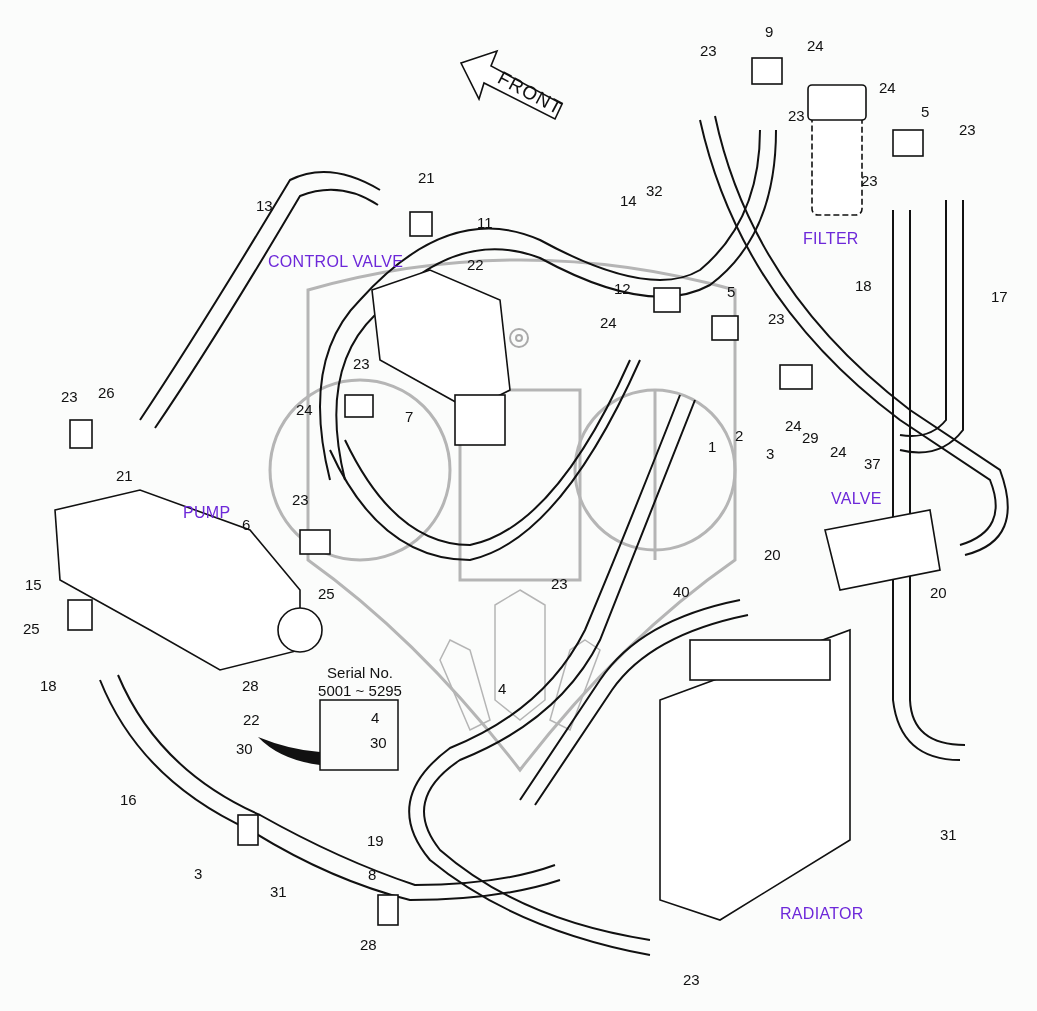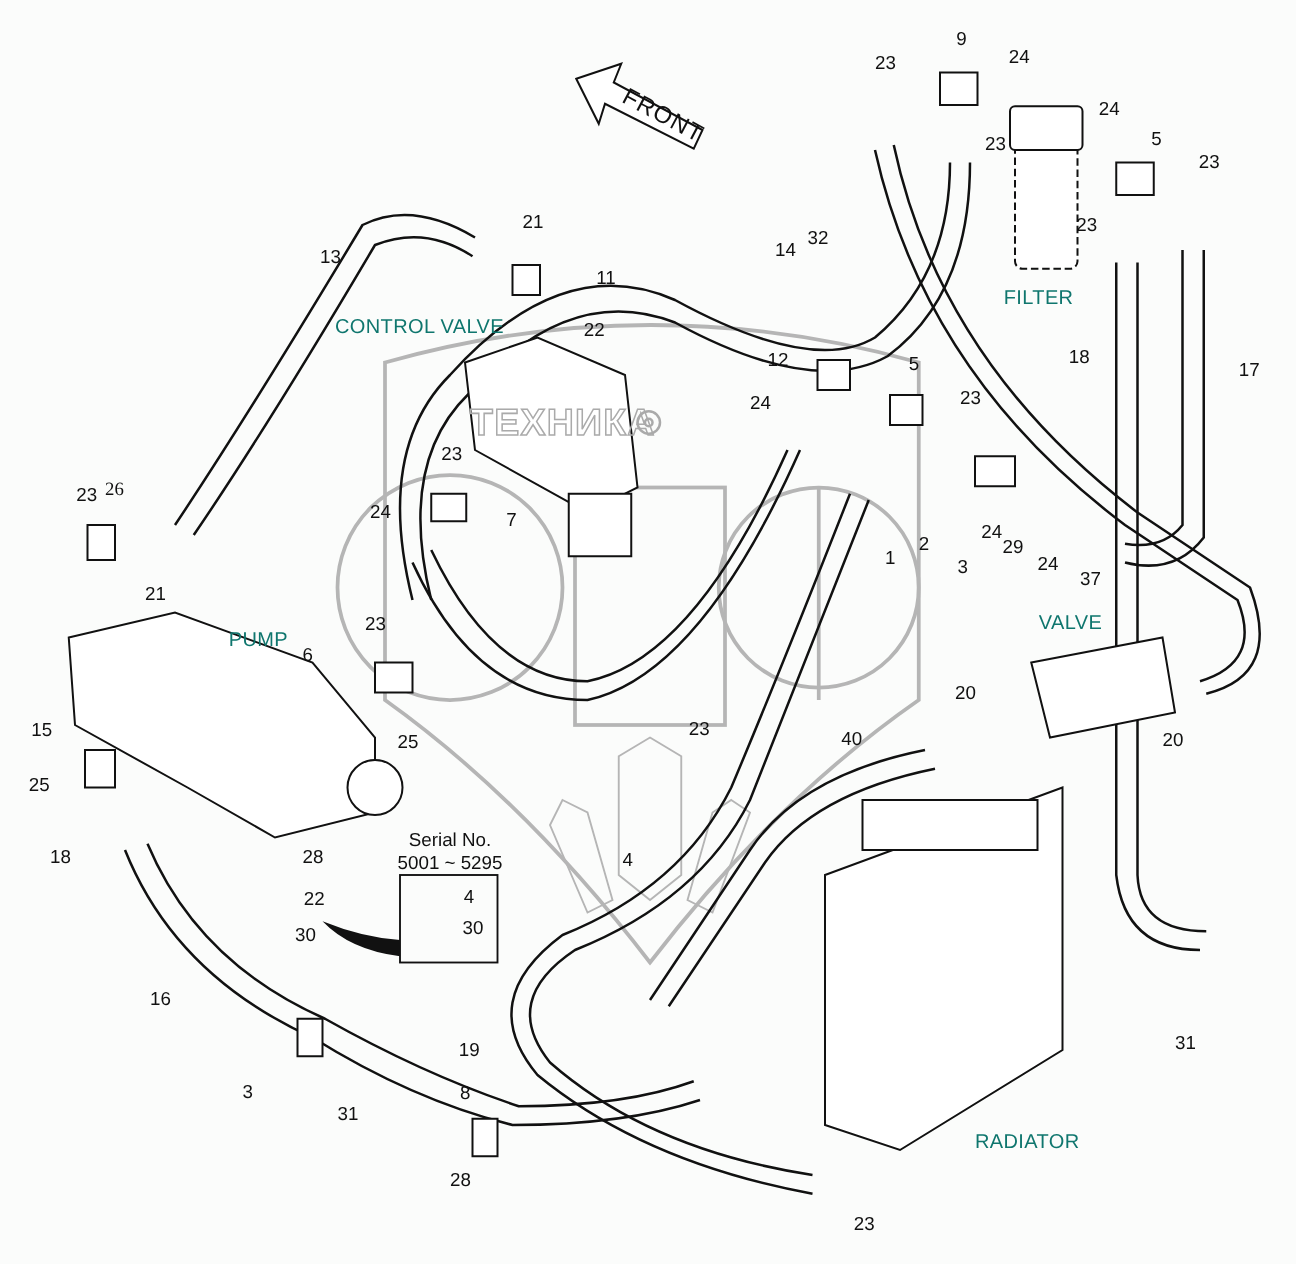--- a/index.html
+++ b/index.html
@@ -1,19 +1,19 @@
 <!DOCTYPE html>
 <html><head>
 <meta charset="utf-8">
 <style>
   html,body{margin:0;padding:0;background:#fbfcfb;}
   #canvas{position:relative;width:1037px;height:1011px;overflow:hidden;background:#fbfcfb;font-family:"Liberation Sans",sans-serif;color:#111;}
   svg{position:absolute;left:0;top:0;}
   .lbl{position:absolute;font-size:15px;line-height:15px;color:#111;white-space:nowrap;}
-  .cap{position:absolute;font-size:16px;line-height:16px;color:#0f766e;white-space:nowrap;letter-spacing:0.3px;}
+  .cap{position:absolute;font-size:16px;line-height:16px;color:#6d28d9;white-space:nowrap;letter-spacing:0.3px;}
   .wm-text{position:absolute;font-size:30px;font-weight:bold;color:transparent;-webkit-text-stroke:1.2px #aaa;letter-spacing:1px;}
   .serial{position:absolute;font-size:15px;line-height:18px;text-align:center;}
   .front{position:absolute;left:466px;top:72px;width:120px;height:36px;transform:rotate(28deg);}
   .front span{position:absolute;left:30px;top:8px;font-size:19px;letter-spacing:1px;}
 </style>
 </head>
 <body>
 
 <div id="canvas">
 
@@ -98,21 +98,20 @@
   </g>
 
   <g fill="#fff" stroke="#111" stroke-width="1.6">
     <polygon points="461,63 497,51 491,66 562,104 555,119 484,83 479,99"></polygon>
   </g>
 
   <rect x="320" y="700" width="78" height="70" fill="none" stroke="#111" stroke-width="1.5"></rect>
   <path d="M258 737 Q280 760 320 765 L320 752 Q290 750 258 737 Z" fill="#111"></path>
 </svg>
 
-<div class="wm-text" style="left:376px;top:322px;">ТЕХНИКА</div>
 
 <div class="front">
   <span>FRONT</span>
 </div>
 
 <div class="cap" style="left:268px;top:254px;">CONTROL VALVE</div>
 <div class="cap" style="left:803px;top:231px;">FILTER</div>
 <div class="cap" style="left:183px;top:505px;">PUMP</div>
 <div class="cap" style="left:831px;top:491px;">VALVE</div>
 <div class="cap" style="left:780px;top:906px;">RADIATOR</div>
@@ -139,21 +138,21 @@
 <div class="lbl" style="left:855px;top:278px;">18</div>
 <div class="lbl" style="left:991px;top:289px;">17</div>
 <div class="lbl" style="left:614px;top:281px;">12</div>
 <div class="lbl" style="left:727px;top:284px;">5</div>
 <div class="lbl" style="left:768px;top:311px;">23</div>
 <div class="lbl" style="left:600px;top:315px;">24</div>
 <div class="lbl" style="left:353px;top:356px;">23</div>
 <div class="lbl" style="left:405px;top:409px;">7</div>
 <div class="lbl" style="left:296px;top:402px;">24</div>
 <div class="lbl" style="left:61px;top:389px;">23</div>
-<div class="lbl" style="left:84px;top:385px;font-family:Liberation Serif, serif;">26</div>
+<div class="lbl" style="left:98px;top:385px;">26</div>
 <div class="lbl" style="left:116px;top:468px;">21</div>
 <div class="lbl" style="left:785px;top:418px;">24</div>
 <div class="lbl" style="left:708px;top:439px;">1</div>
 <div class="lbl" style="left:735px;top:428px;">2</div>
 <div class="lbl" style="left:766px;top:446px;">3</div>
 <div class="lbl" style="left:802px;top:430px;">29</div>
 <div class="lbl" style="left:830px;top:444px;">24</div>
 <div class="lbl" style="left:864px;top:456px;">37</div>
 <div class="lbl" style="left:292px;top:492px;">23</div>
 <div class="lbl" style="left:242px;top:517px;">6</div>

